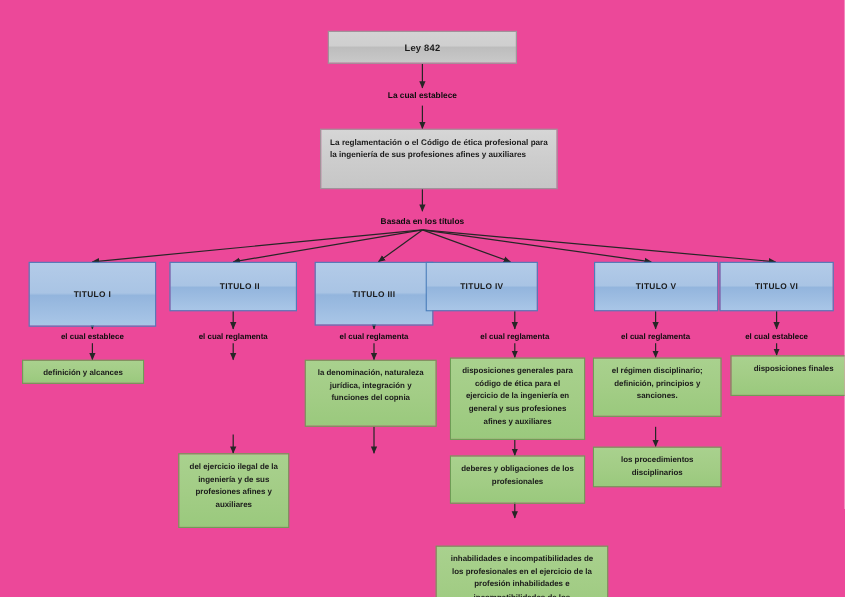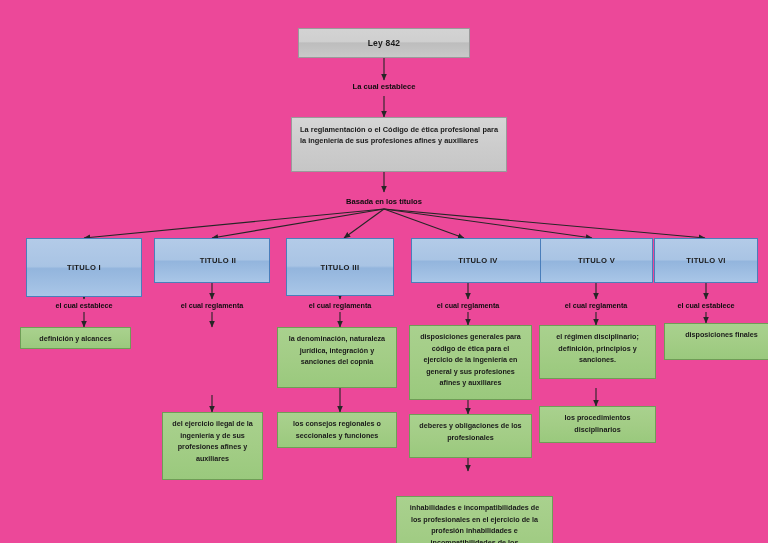--- a/index.html
+++ b/index.html
@@ -165,27 +165,24 @@
   <div class="caption" style="left:162px; top:301px; width:100px;">el cual reglamenta</div>
   <div class="node green" style="left:162px; top:412px; width:101px; height:68px;">
     <span class="inner">del ejercicio ilegal de la ingeniería y de sus profesiones afines y auxiliares</span>
   </div>
 
   <div class="node blue" style="left:286px; top:238px; width:108px; height:58px;">
     <span>TITULO III</span>
   </div>
   <div class="caption" style="left:290px; top:301px; width:100px;">el cual reglamenta</div>
   <div class="node green" style="left:277px; top:327px; width:120px; height:61px;">
-    <span class="inner">la denominación, naturaleza jurídica, integración y sanciones del copnia</span>
-  </div>
-  <div class="node green centered" style="left:277px; top:412px; width:120px; height:36px;">
-    <span class="inner">los consejos regionales o seccionales y funciones</span>
-  </div>
-
-  <div class="node blue" style="left:411px; top:238px; width:134px; height:45px;align-items:center;">
+    <span class="inner">la denominación, naturaleza jurídica, integración y funciones del copnia</span>
+  </div>
+
+  <div class="node blue" style="left:387px; top:238px; width:102px; height:45px;align-items:center;">
     <span>TITULO IV</span>
   </div>
   <div class="caption" style="left:418px; top:301px; width:100px;">el cual reglamenta</div>
   <div class="node green" style="left:409px; top:325px; width:123px; height:75px;">
     <span class="inner">disposiciones generales para código de ética para el ejercicio de la ingeniería en general y sus profesiones afines y auxiliares</span>
   </div>
   <div class="node green" style="left:409px; top:414px; width:123px; height:44px;">
     <span class="inner">deberes y obligaciones de los profesionales</span>
   </div>
   <div class="node green" style="left:396px; top:496px; width:157px; height:70px;">

